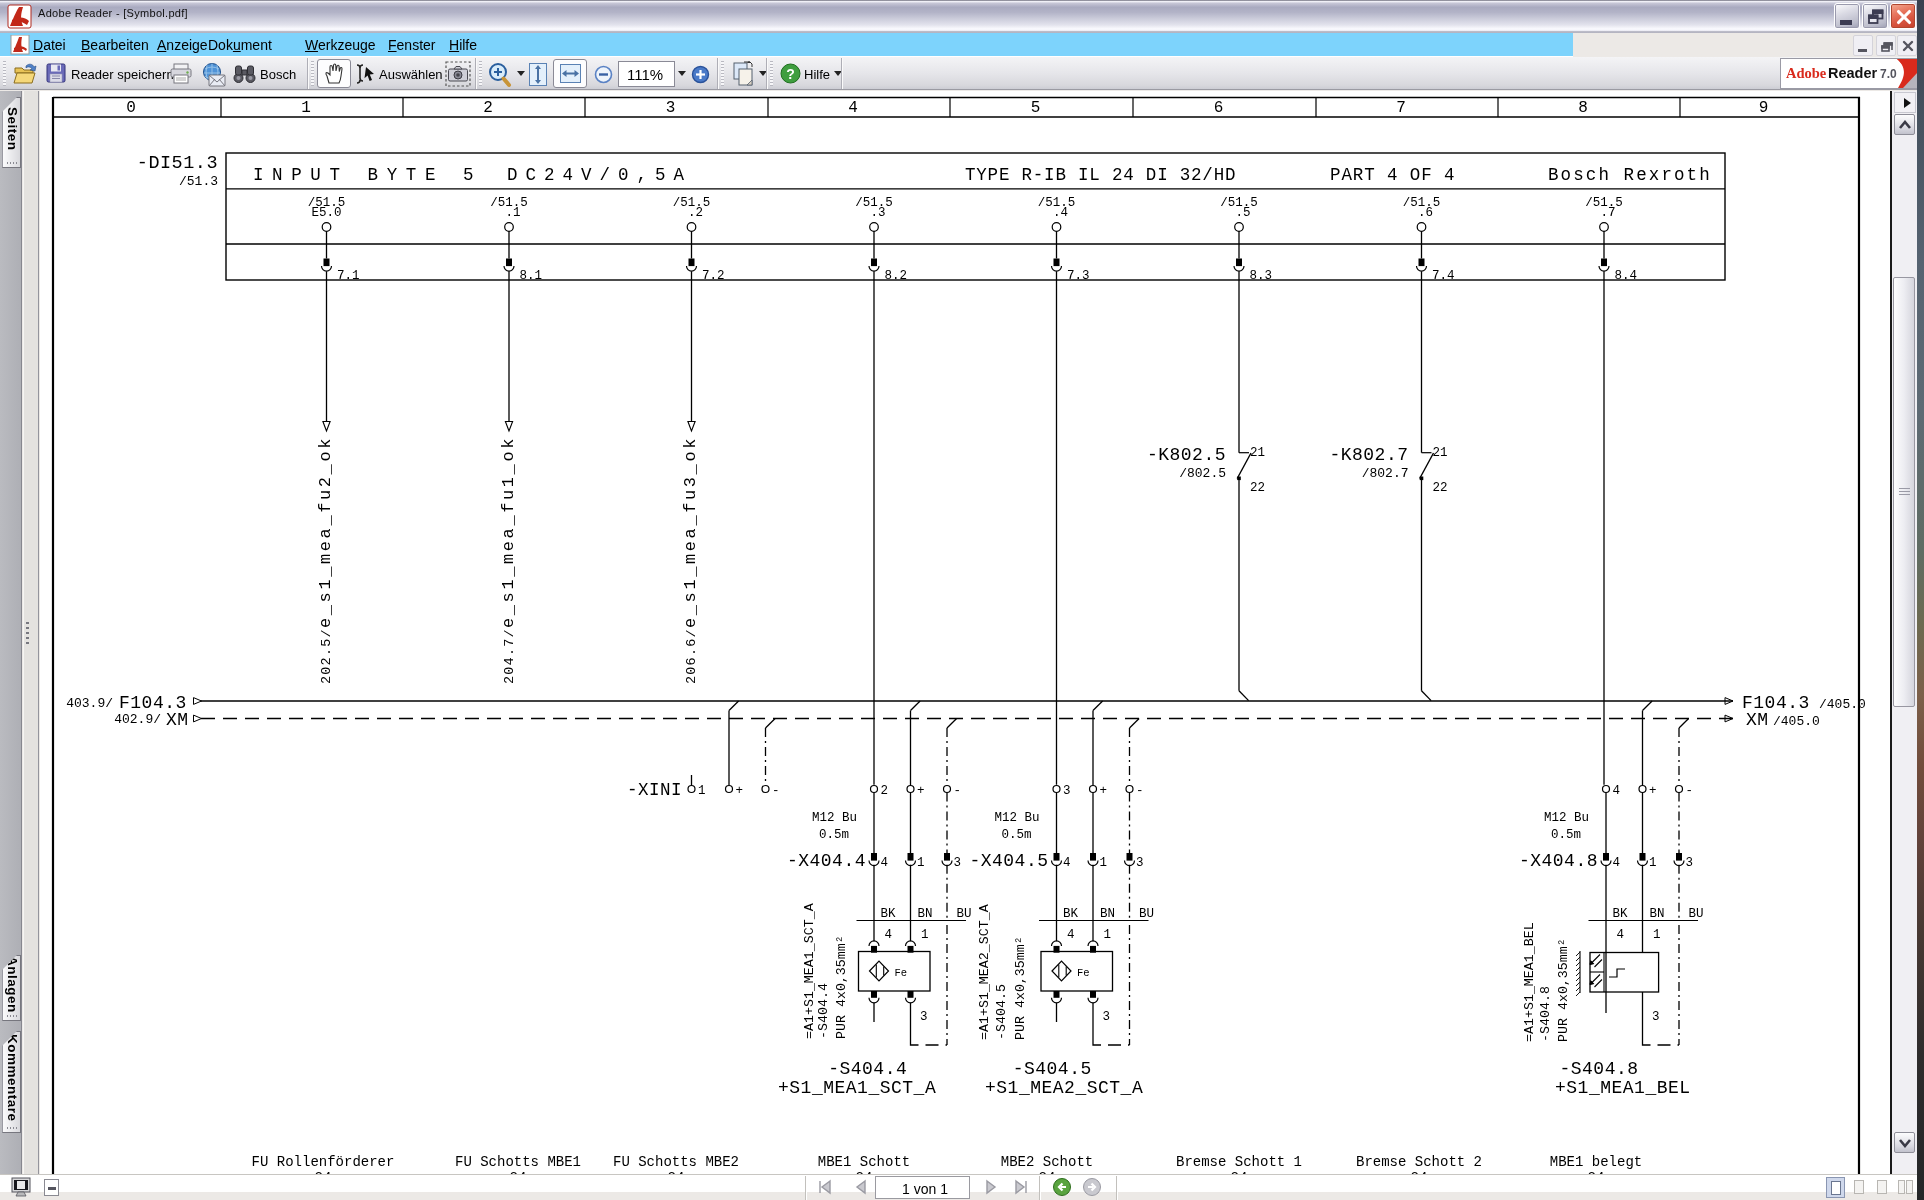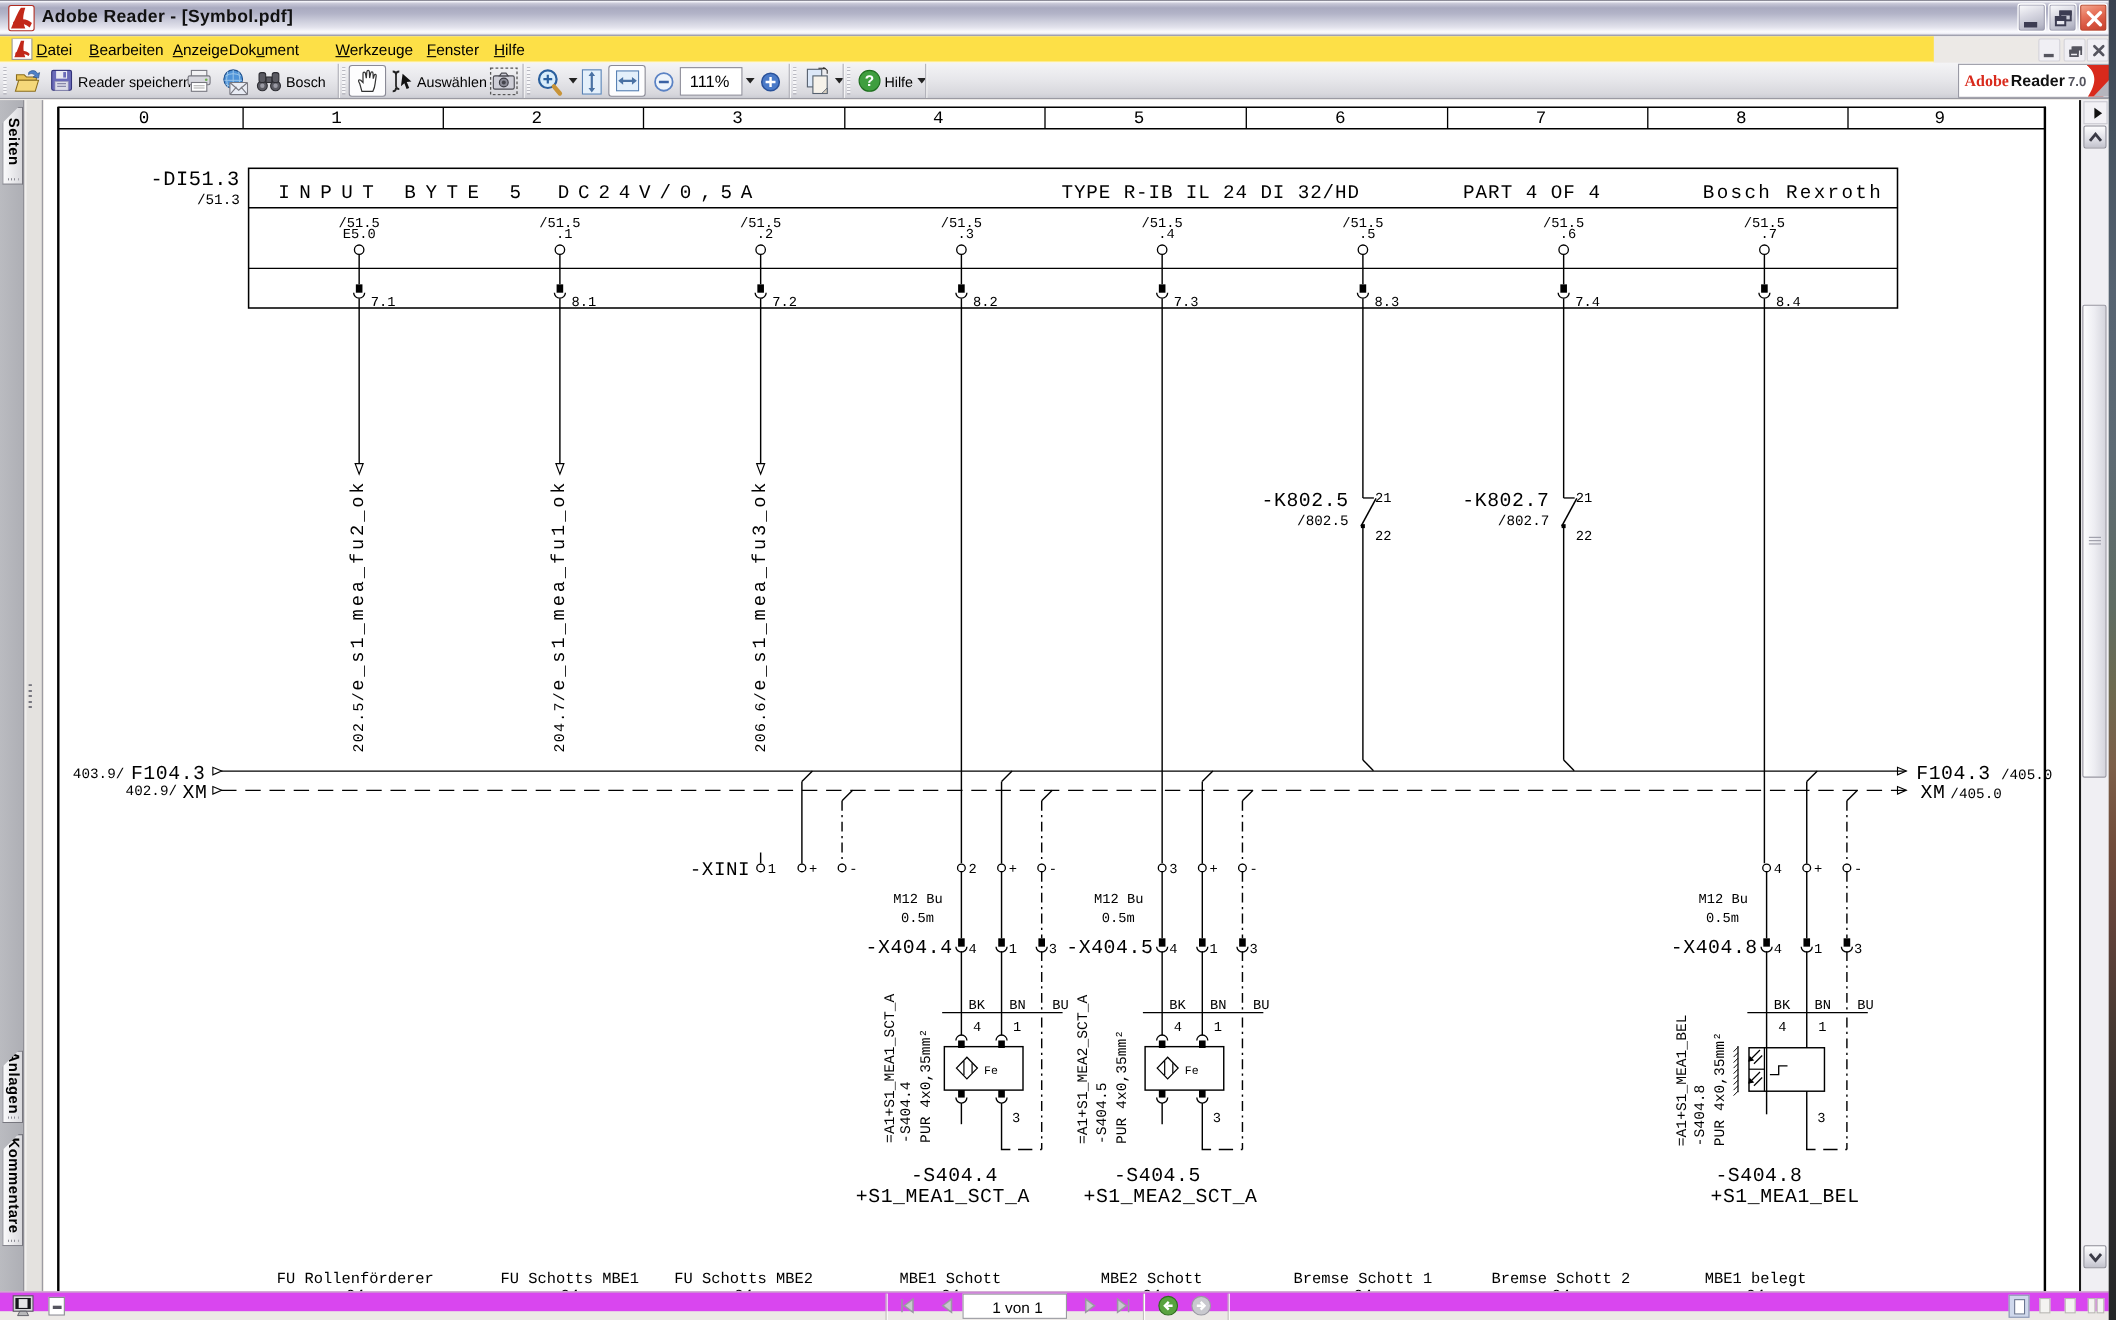--- a/index.html
+++ b/index.html
@@ -1,46 +1,46 @@
 <!DOCTYPE html>
 <html><head><meta charset="utf-8"><style>
 *{margin:0;padding:0;box-sizing:border-box}
 html,body{width:1924px;height:1200px;overflow:hidden;font-family:"Liberation Sans",sans-serif}
 #win{position:absolute;inset:0;background:#ece9e6}
 .abs{position:absolute}
 
 #title{left:0;top:0;width:1917px;height:33px;
  background:linear-gradient(#565666 0%,#f4f4fa 4%,#c6c6d6 10%,#a9aac0 22%,#b3b4c8 38%,#c9cad9 55%,#e2e2ec 75%,#fbfbff 88%,#e9e9f2 94%,#8b8b9b 97%,#dfdfe8 100%)}
-#title .txt{left:38px;top:7px;font-size:16px;font-weight:bold;color:#111;letter-spacing:0.3px}
+#title .txt{left:38px;top:7px;font-size:11px;font-weight:normal;color:#111;letter-spacing:0.3px}
 .tbtn{top:3px;width:26px;height:26px;border-radius:3px;border:1px solid #fff;
  background:linear-gradient(160deg,#fdfdfe 0%,#d9d9e3 40%,#b9bac9 80%,#9d9eb2 100%);box-shadow:inset 0 0 0 1px #9a9aad}
 #bclose{background:linear-gradient(160deg,#f4ad95 0%,#e8775f 35%,#d85540 65%,#c4402c 100%);box-shadow:inset 0 0 0 1px #b0462f}
 
-#menu{left:0;top:33px;width:1758px;height:24px;background:#fde047;border-bottom:1px solid #fff}
+#menu{left:0;top:33px;width:1573px;height:24px;background:#7dd3fc;border-bottom:1px solid #fff}
 #menu span{position:absolute;top:4px;font-size:14px;color:#000}
 #menu u{text-decoration:underline}
 .mdib{top:2px;width:20px;height:21px;background:#f0eff4;border:1px solid #d4d3da;border-radius:2px;color:#444}
 
 #tools{left:0;top:57px;width:1917px;height:33px;background:linear-gradient(#f4f4f6 0%,#e6e6ea 50%,#d8d8dd 88%,#cccdd4 100%);border-bottom:1px solid #9a9aa2}
 #tools .lbl{font-size:13px;color:#000;top:10px}
 
 #tabstrip{left:0;top:91px;width:22px;height:1083px;background:linear-gradient(90deg,#babbc0,#aeafb5);border-right:1px solid #87878f}
 .vtab{left:2px;width:19px;background:linear-gradient(90deg,#fbfbfc,#d9d9dd);border:1px solid #76767e;border-left:1px solid #9a9aa2;padding-bottom:8px;
  color:#000;font-size:13.5px;font-weight:bold;writing-mode:vertical-rl;text-align:center;letter-spacing:0.5px}
 #splitter{left:23px;top:91px;width:16px;height:1083px;background:#e4e2df;border-left:1px solid #f6f5f3;border-right:1px solid #94949c}
 #pagearea{left:40px;top:91px;width:1850px;height:1083px;background:#fff}
 #pageedge{left:1890px;top:91px;width:2px;height:1083px;background:#1a1a1a}
 
 #vscroll{left:1892px;top:91px;width:25px;height:1083px;background:#f0eff3}
 .sbtn{left:2px;width:21px;height:21px;border-radius:2px;border:1px solid #8e8e98;
  background:linear-gradient(#fdfdfe,#d8d8e0 70%,#c2c2cc);color:#3a3a46}
 #sthumb{left:1px;top:186px;width:22px;height:430px;border-radius:2px;border:1px solid #9897a1;
  background:linear-gradient(90deg,#fdfdfe,#ededf2 50%,#d5d5dd)}
 
-#status{left:0;top:1174px;width:1917px;height:18px;background:#d946ef;border-top:1px solid #c8c6c2}
+#status{left:0;top:1174px;width:1917px;height:18px;background:#ffffff;border-top:1px solid #c8c6c2}
 #desktop{left:1917px;top:0;width:7px;height:1200px;
  background:linear-gradient(#39414f 0%,#46525f 10%,#566371 22%,#5d6a74 34%,#5f6c63 46%,#6d6a50 52%,#7c5f49 58%,#714c3b 64%,#62423a 70%,#463832 78%,#2e2c2c 88%,#242628 100%)}
 </style></head><body>
 <div id="win">
  <div id="title" class="abs">
   <svg class="abs" style="left:7px;top:4px" width="25" height="25" viewBox="0 0 25 25">
     <rect x="1" y="1" width="23" height="23" rx="2" fill="#fff" stroke="#b02a20"></rect>
     <path d="M3 22 C8 10 10 6 12 3 L16 3 C14 10 13 14 16 22 Z" fill="#c22819"></path>
     <path d="M5 16 C12 12 18 13 22 17 L20 21 C15 17 10 17 5 18 Z" fill="#c22819"></path>
   </svg>

